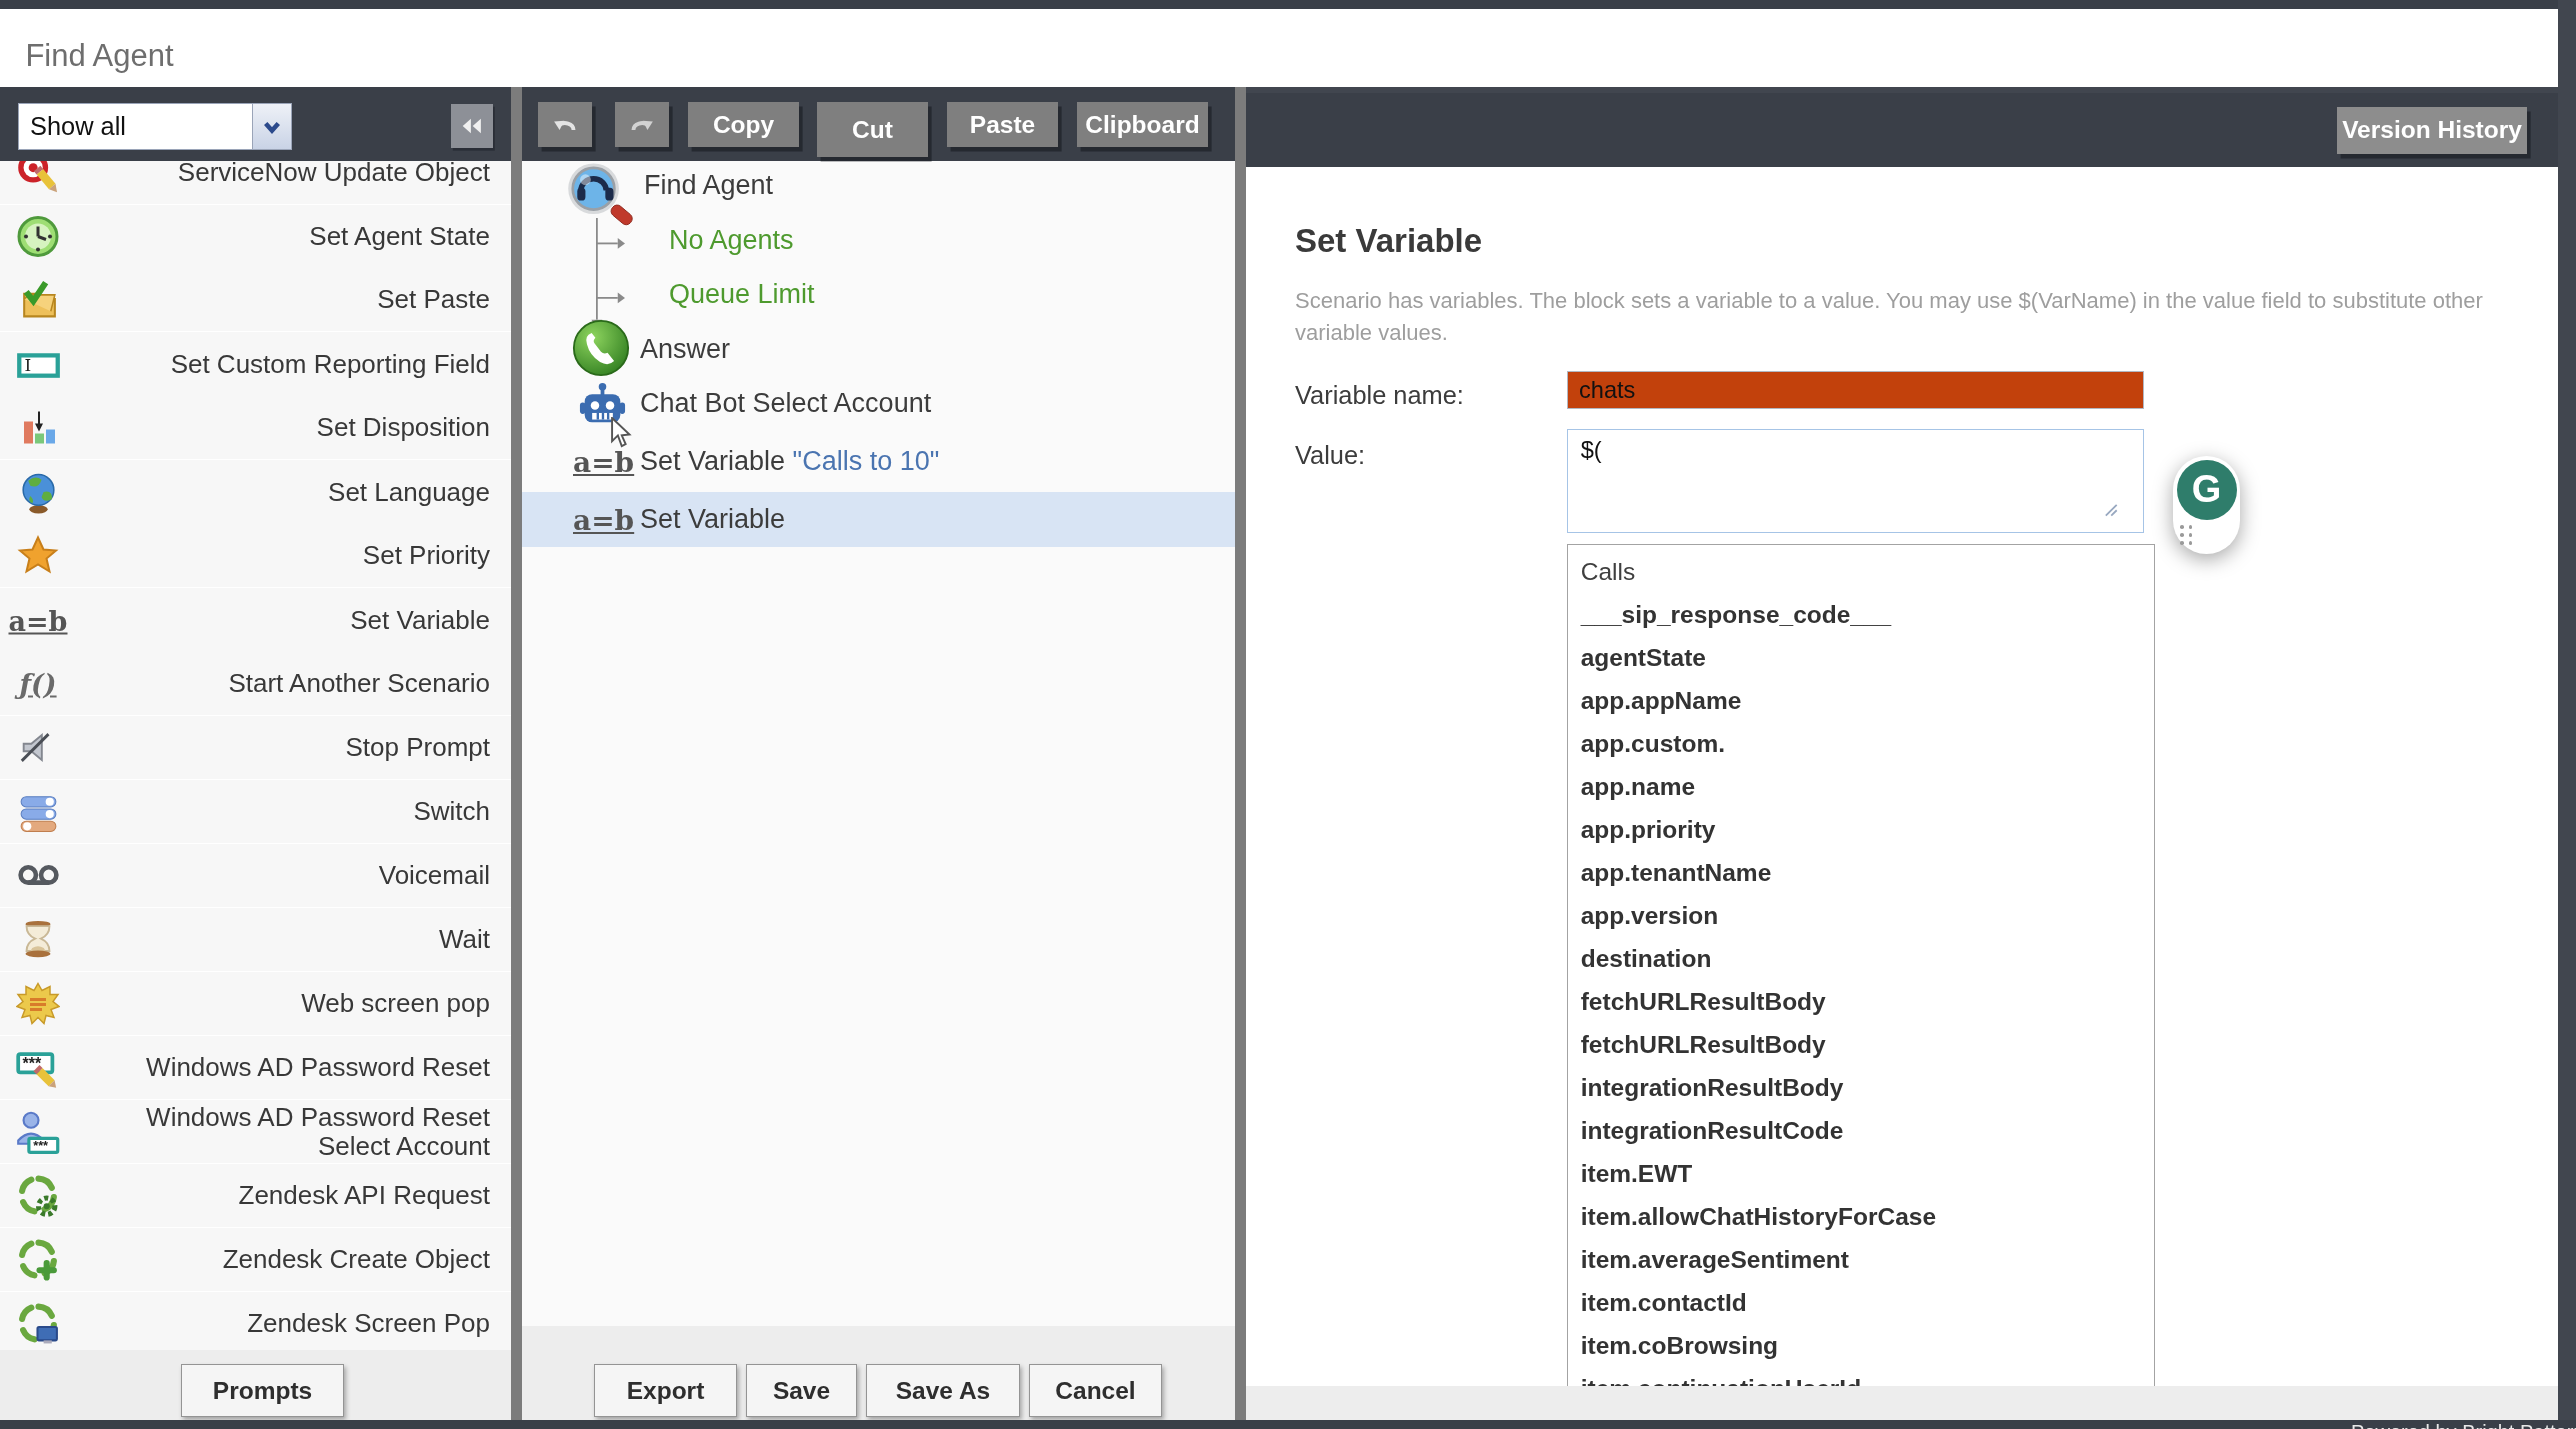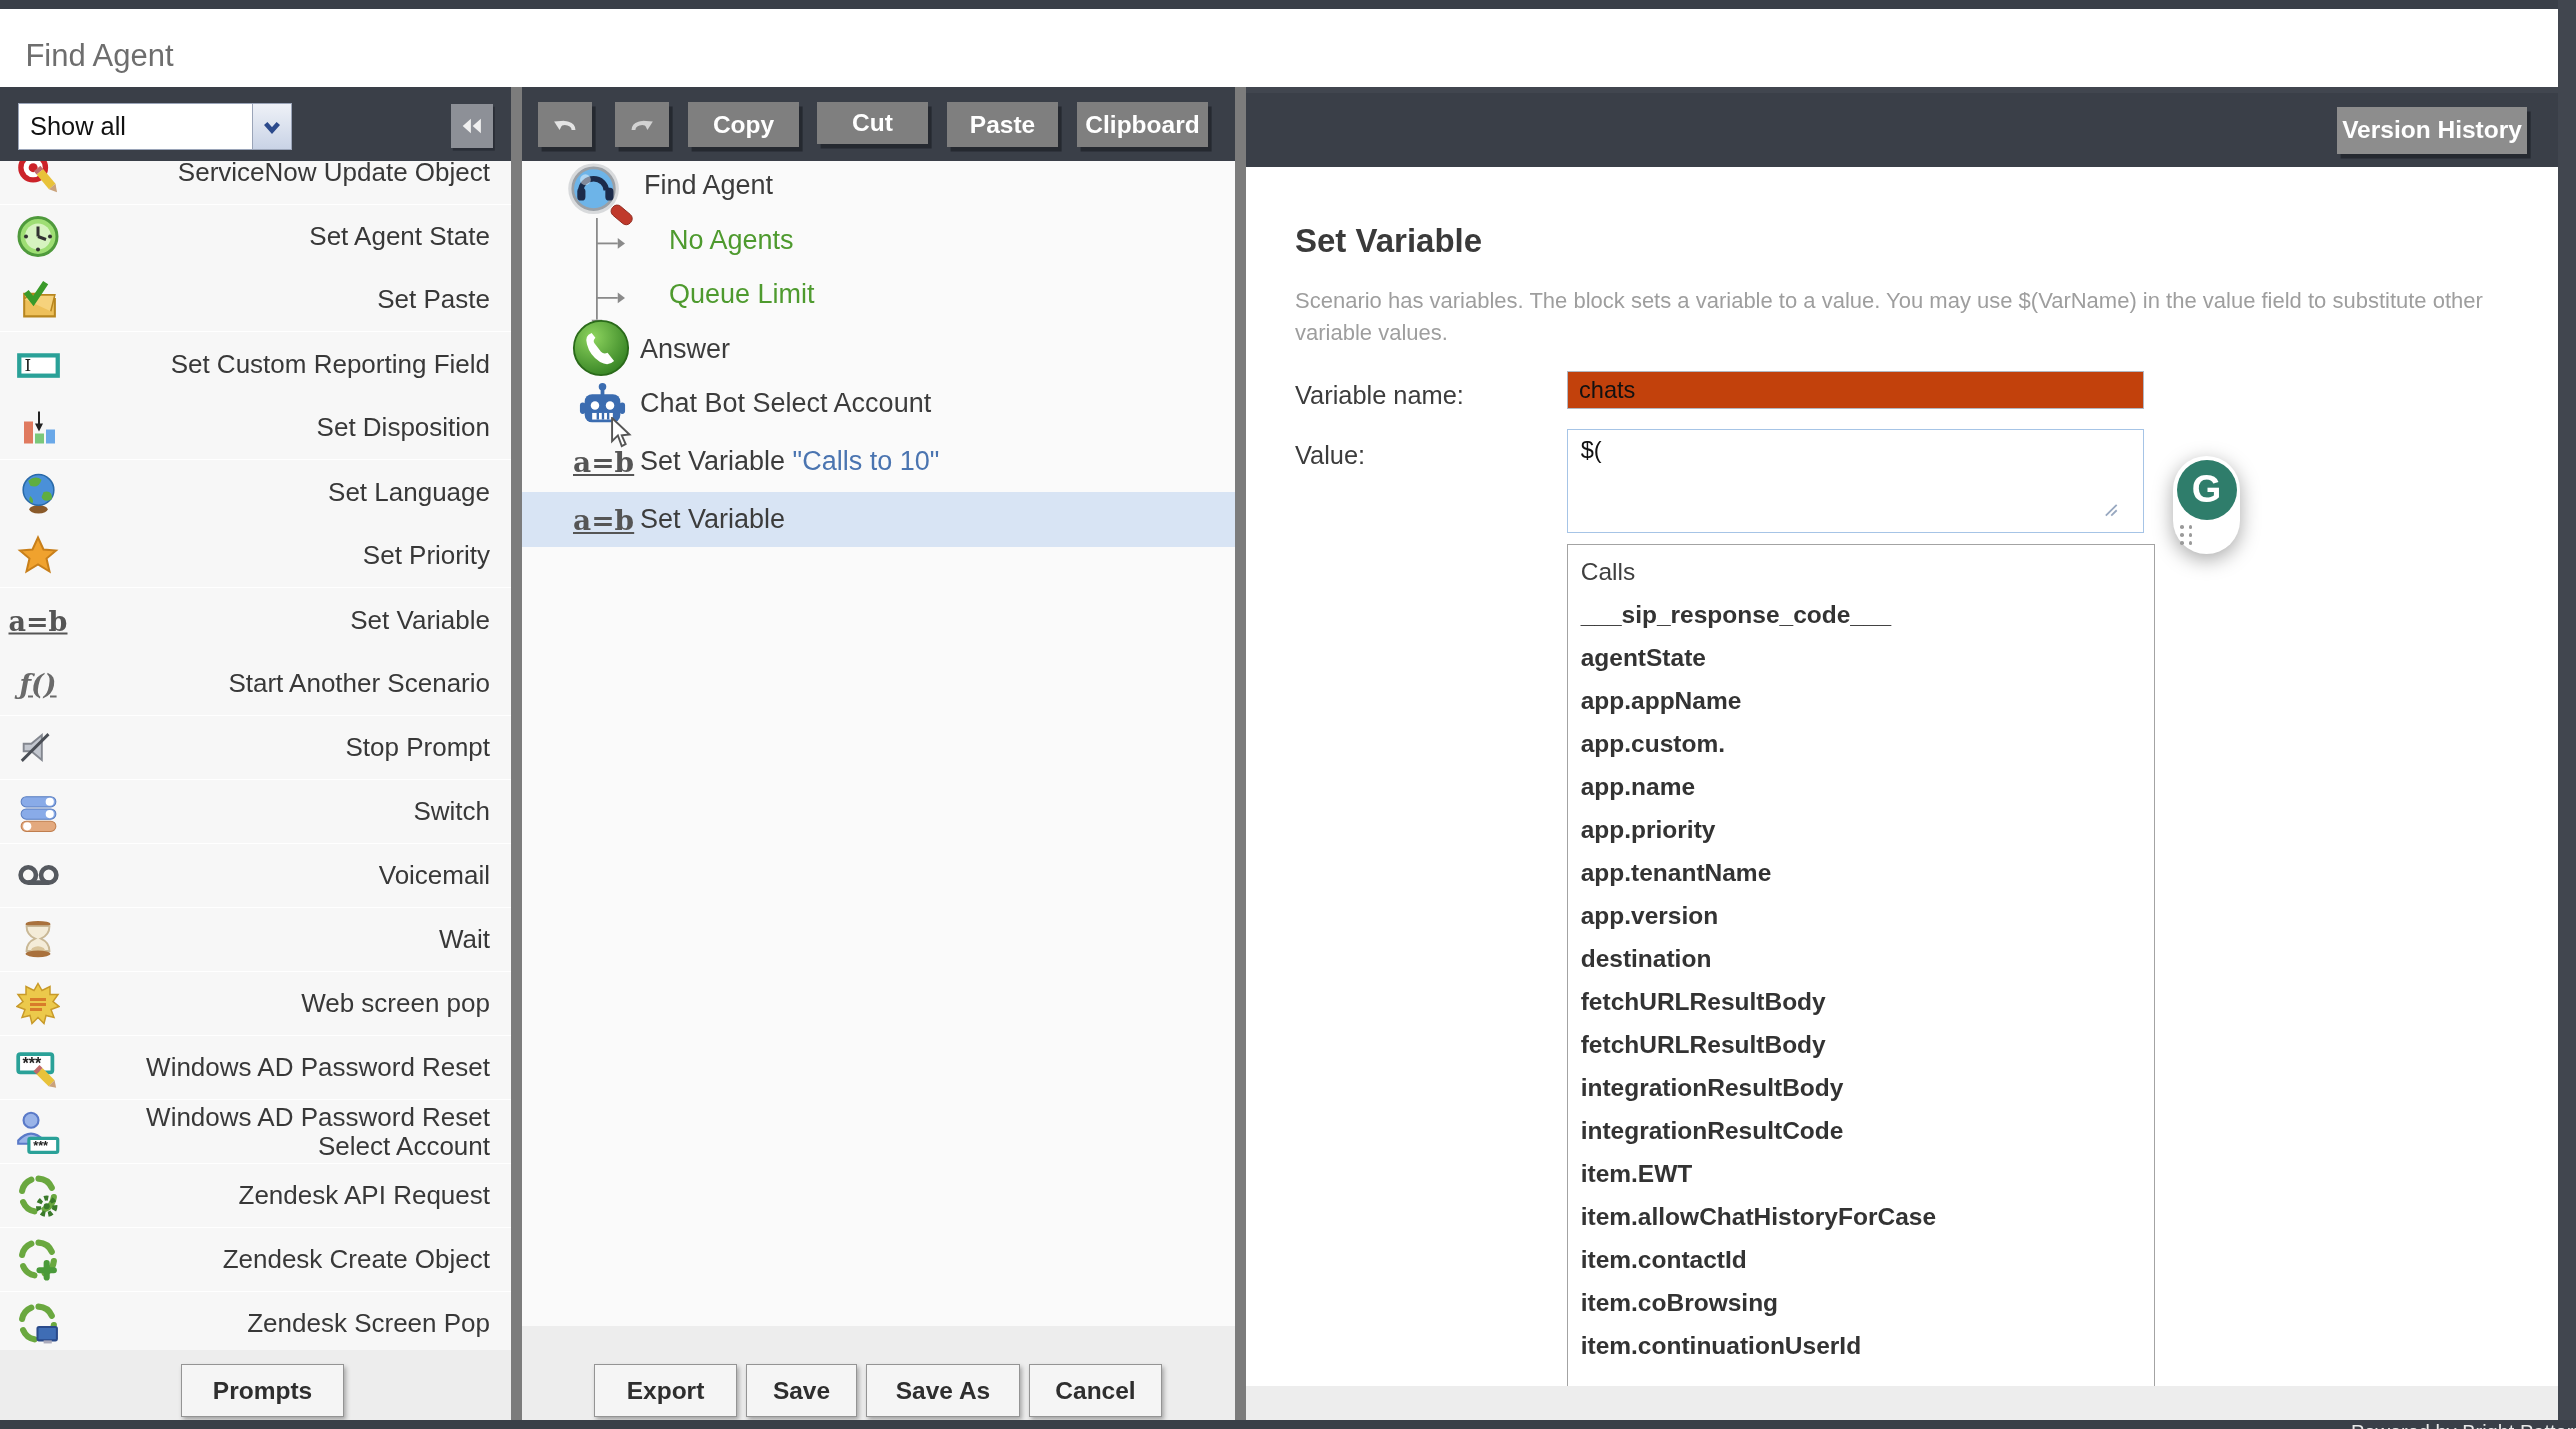--- a/index.html
+++ b/index.html
@@ -365,21 +365,21 @@
     </div>
     <div class="gbtn" style="left:93px;top:15.4px;width:54px;height:45px;">
       <svg width="34" height="31" viewBox="0 0 40 40">
           <g transform="scale(-1,1) translate(-40,0)">
             <path d="M31 27 a11 9 0 0 0 -19 -6" fill="none" stroke="#d2d2d2" stroke-width="5"></path>
             <polygon points="6,16 19,15 13,27" fill="#d2d2d2"></polygon>
           </g>
         </svg>
     </div>
     <div class="gbtn" style="left:166px;top:15.4px;width:111px;height:45px;">Copy</div>
-    <div class="gbtn" style="left:295px;top:15.4px;width:111px;height:42px;text-align:center;">Cut</div>
+    <div class="gbtn" style="left:295px;top:15.4px;width:111px;height:55px;text-align:center;">Cut</div>
     <div class="gbtn" style="left:425px;top:15.4px;width:111px;height:45px;">Paste</div>
     <div class="gbtn" style="left:555px;top:15.4px;width:131px;height:45px;">Clipboard</div>
   </div>
 
   <div class="abs" id="sel-row"></div>
 
   <svg class="abs" style="left:63px;top:131px;" width="51" height="118" viewBox="0 0 56 130">
     <line x1="13" y1="0" x2="13" y2="112" stroke="#8a8a8a" stroke-width="2"></line>
     <polygon points="7,112 19,112 13,122" fill="#8a8a8a"></polygon>
     <line x1="13" y1="28" x2="36" y2="28" stroke="#8a8a8a" stroke-width="2"></line>
@@ -499,20 +499,21 @@
     <div class="sugg">app.priority</div>
     <div class="sugg">app.tenantName</div>
     <div class="sugg">app.version</div>
     <div class="sugg">destination</div>
     <div class="sugg">fetchURLResultBody</div>
     <div class="sugg">fetchURLResultBody</div>
     <div class="sugg">integrationResultBody</div>
     <div class="sugg">integrationResultCode</div>
     <div class="sugg">item.EWT</div>
     <div class="sugg">item.allowChatHistoryForCase</div>
+    <div class="sugg">item.averageSentiment</div>
     <div class="sugg">item.contactId</div>
     <div class="sugg">item.coBrowsing</div>
     <div class="sugg">item.continuationUserId</div>
   </div>
 
   <div class="abs" id="right-footer"></div>
 </div>
 
 <div class="abs" id="bottombar">
   <span id="powered">Powered by Bright Pattern</span>

